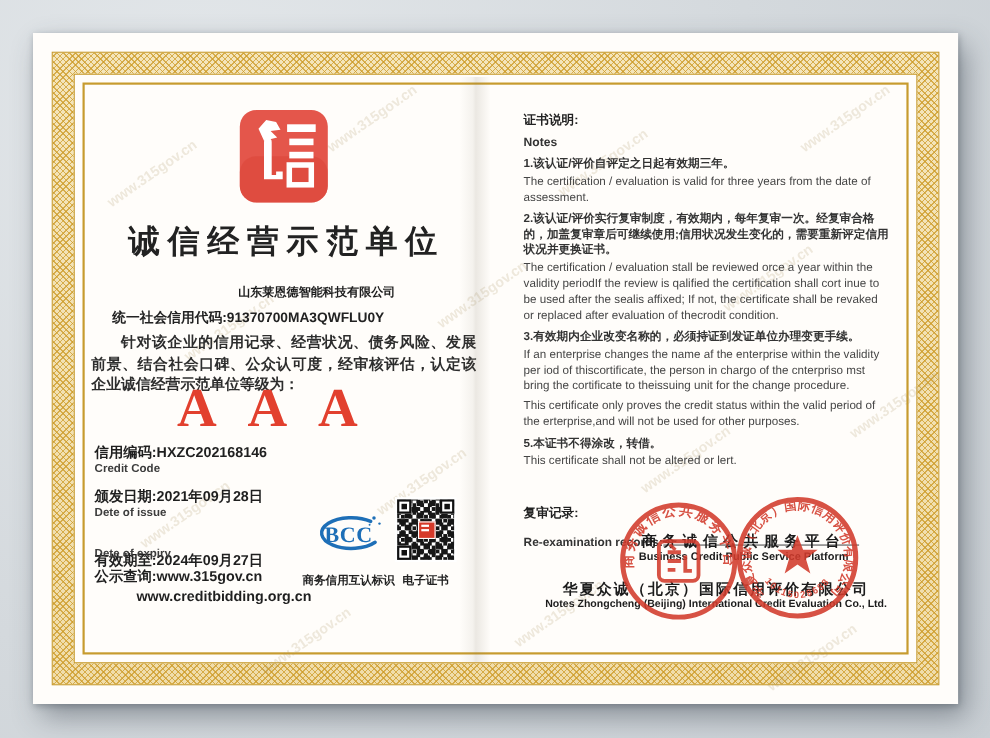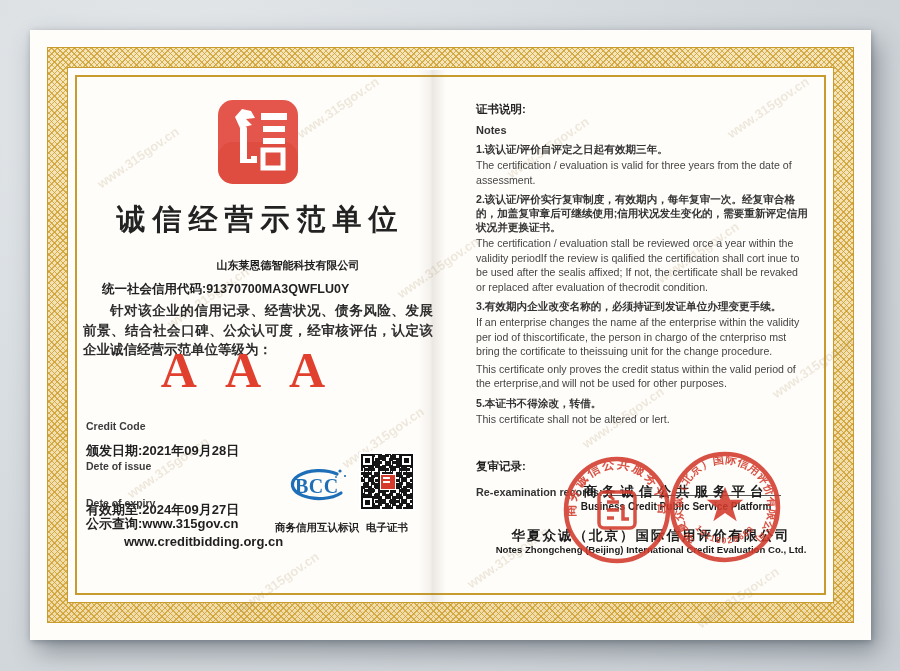--- a/index.html
+++ b/index.html
@@ -157,20 +157,21 @@
         <rect x="48" y="41" width="22" height="6" fill="#fff"></rect>
         <rect x="48" y="53" width="20" height="18" fill="none" stroke="#fff" stroke-width="5"></rect>
       </svg>
 
       <div class="title-cn">诚信经营示范单位</div>
       <div class="company">山东莱恩德智能科技有限公司</div>
       <div class="uscc">统一社会信用代码:91370700MA3QWFLU0Y</div>
       <div class="statement">针对该企业的信用记录、经营状况、债务风险、发展前景、结合社会口碑、公众认可度，经审核评估，认定该企业诚信经营示范单位等级为：</div>
       <div class="grade">AAA</div>
 
+      <div class="field-cn f-credit-cn">信用编码:HXZC202168146</div>
       <div class="field-en f-credit-en">Credit Code</div>
       <div class="field-cn f-issue-cn">颁发日期:2021年09月28日</div>
       <div class="field-en f-issue-en">Dete of issue</div>
       <div class="field-cn f-expiry-cn">有效期至:2024年09月27日</div>
       <div class="field-en f-expiry-en">Dete of expiry</div>
       <div class="field-cn f-query">公示查询:www.315gov.cn</div>
       <div class="field-cn f-query2">www.creditbidding.org.cn</div>
 
       <svg class="bcc" viewBox="0 0 66 42">
         <path d="M53,9 A27,14 0 1 0 57,28" fill="none" stroke="#1e6fb7" stroke-width="3.2" stroke-linecap="round"></path>

